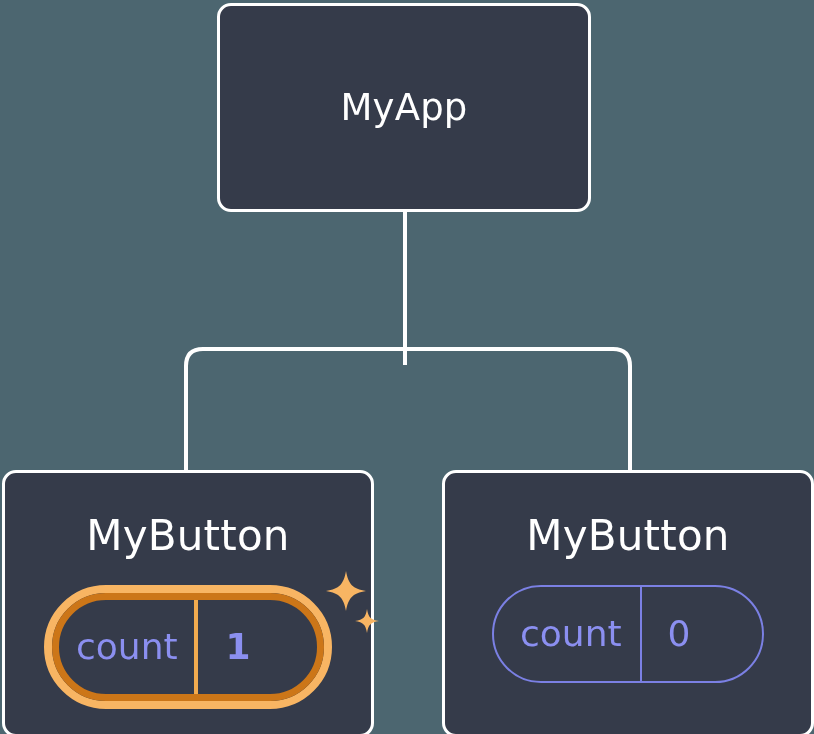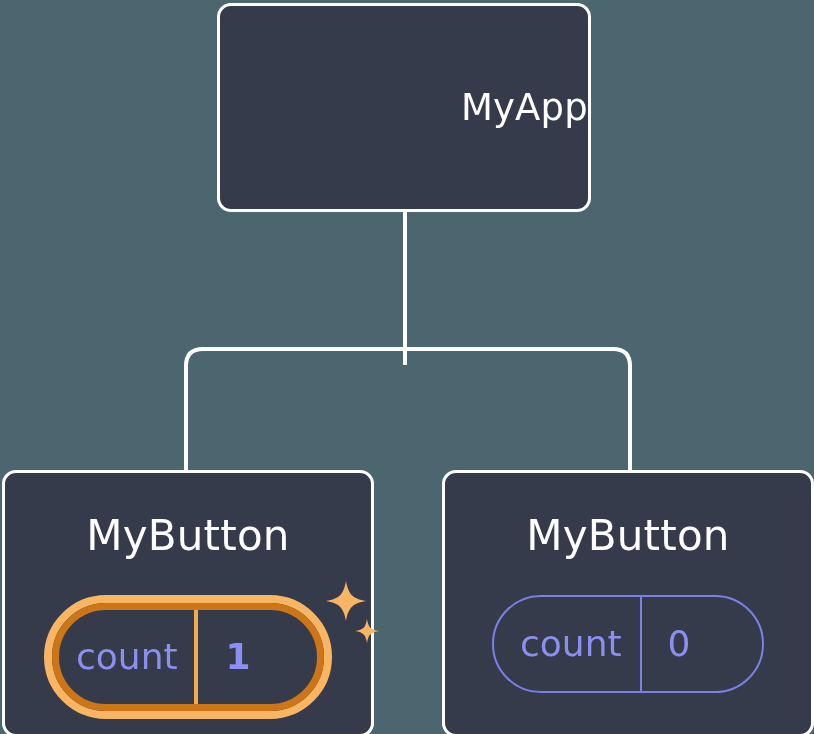--- a/index.html
+++ b/index.html
@@ -36,21 +36,20 @@
     flex-direction: column;
     align-items: center;
   }
 
   .node-root {
     left: 217px;
     top: 3px;
     width: 374px;
     height: 209px;
     justify-content: center;
-    align-items: flex-end;
   }
 
   .node-child {
     top: 470px;
     width: 372px;
     height: 267px;
     padding-top: 42px;
   }
   .node-left  { left: 2px; }
   .node-right { left: 442px; }
@@ -61,21 +60,21 @@
     font-weight: 400;
     letter-spacing: 0.2px;
     line-height: 1;
     white-space: nowrap;
   }
   .node-root .node-title { font-size: 37px; }
 
   
   .pill-wrap {
     position: relative;
-    margin-top: 38px;
+    margin-top: 28px;
     display: flex;
     align-items: flex-start;
     justify-content: center;
   }
 
   .pill {
     box-sizing: border-box;
     display: flex;
     align-items: stretch;
     border-radius: 999px;

